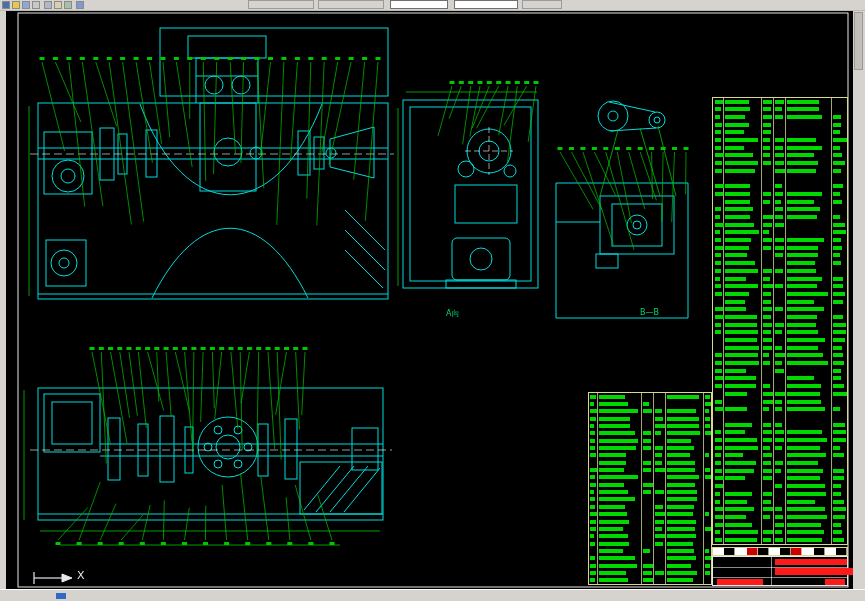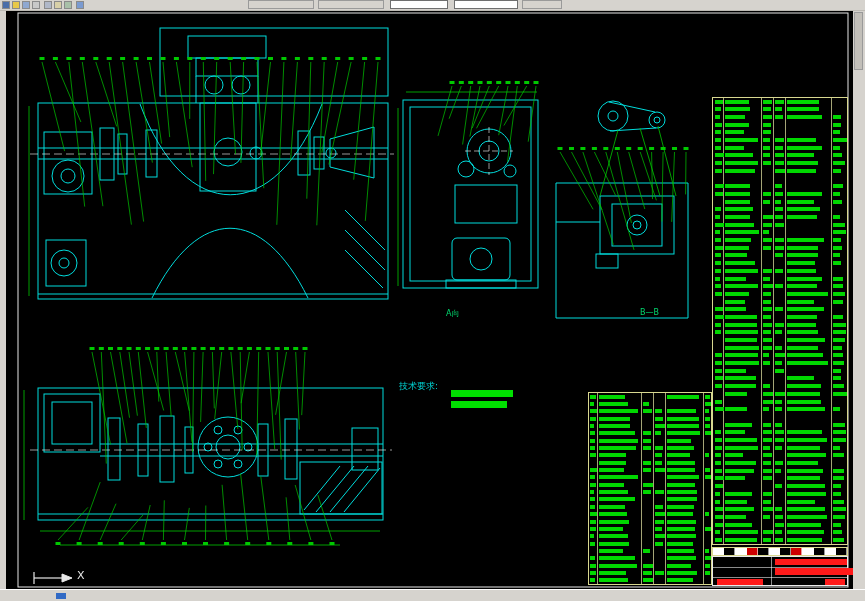--- a/index.html
+++ b/index.html
@@ -363,25 +363,20 @@
         <rect x="329.5" y="542" width="5" height="3" fill="#00c800"></rect>
       </g>
 
     <g stroke="#e8e8e8" fill="#e8e8e8">
       <line x1="34" y1="578" x2="62" y2="578" stroke-width="1.2"></line>
       <path d="M62,574 L72,578 L62,582 Z"></path>
       <line x1="34" y1="572" x2="34" y2="584" stroke-width="1.2"></line>
     </g>
   </svg>
 
-  <div class="techreq">
-    <span class="lbl">技术要求:</span>
-    <div class="tbar" style="left:52px;top:16px;width:62px"></div>
-    <div class="tbar" style="left:52px;top:27px;width:56px"></div>
-  </div>
 
   <div class="viewlabel" style="left:446px;top:310px">A向</div>
   <div class="viewlabel" style="left:640px;top:309px">B—B</div>
   <div class="axislabel" style="left:77px;top:570px">X</div>
 
   <div id="bom-right" class="cadtable" style="left:712px;top:97px;width:136px;height:448px">
       <div class="vline" style="left: 10px;"></div>
       <div class="vline" style="left: 48px;"></div>
       <div class="vline" style="left: 60px;"></div>
       <div class="vline" style="left: 72px;"></div>

